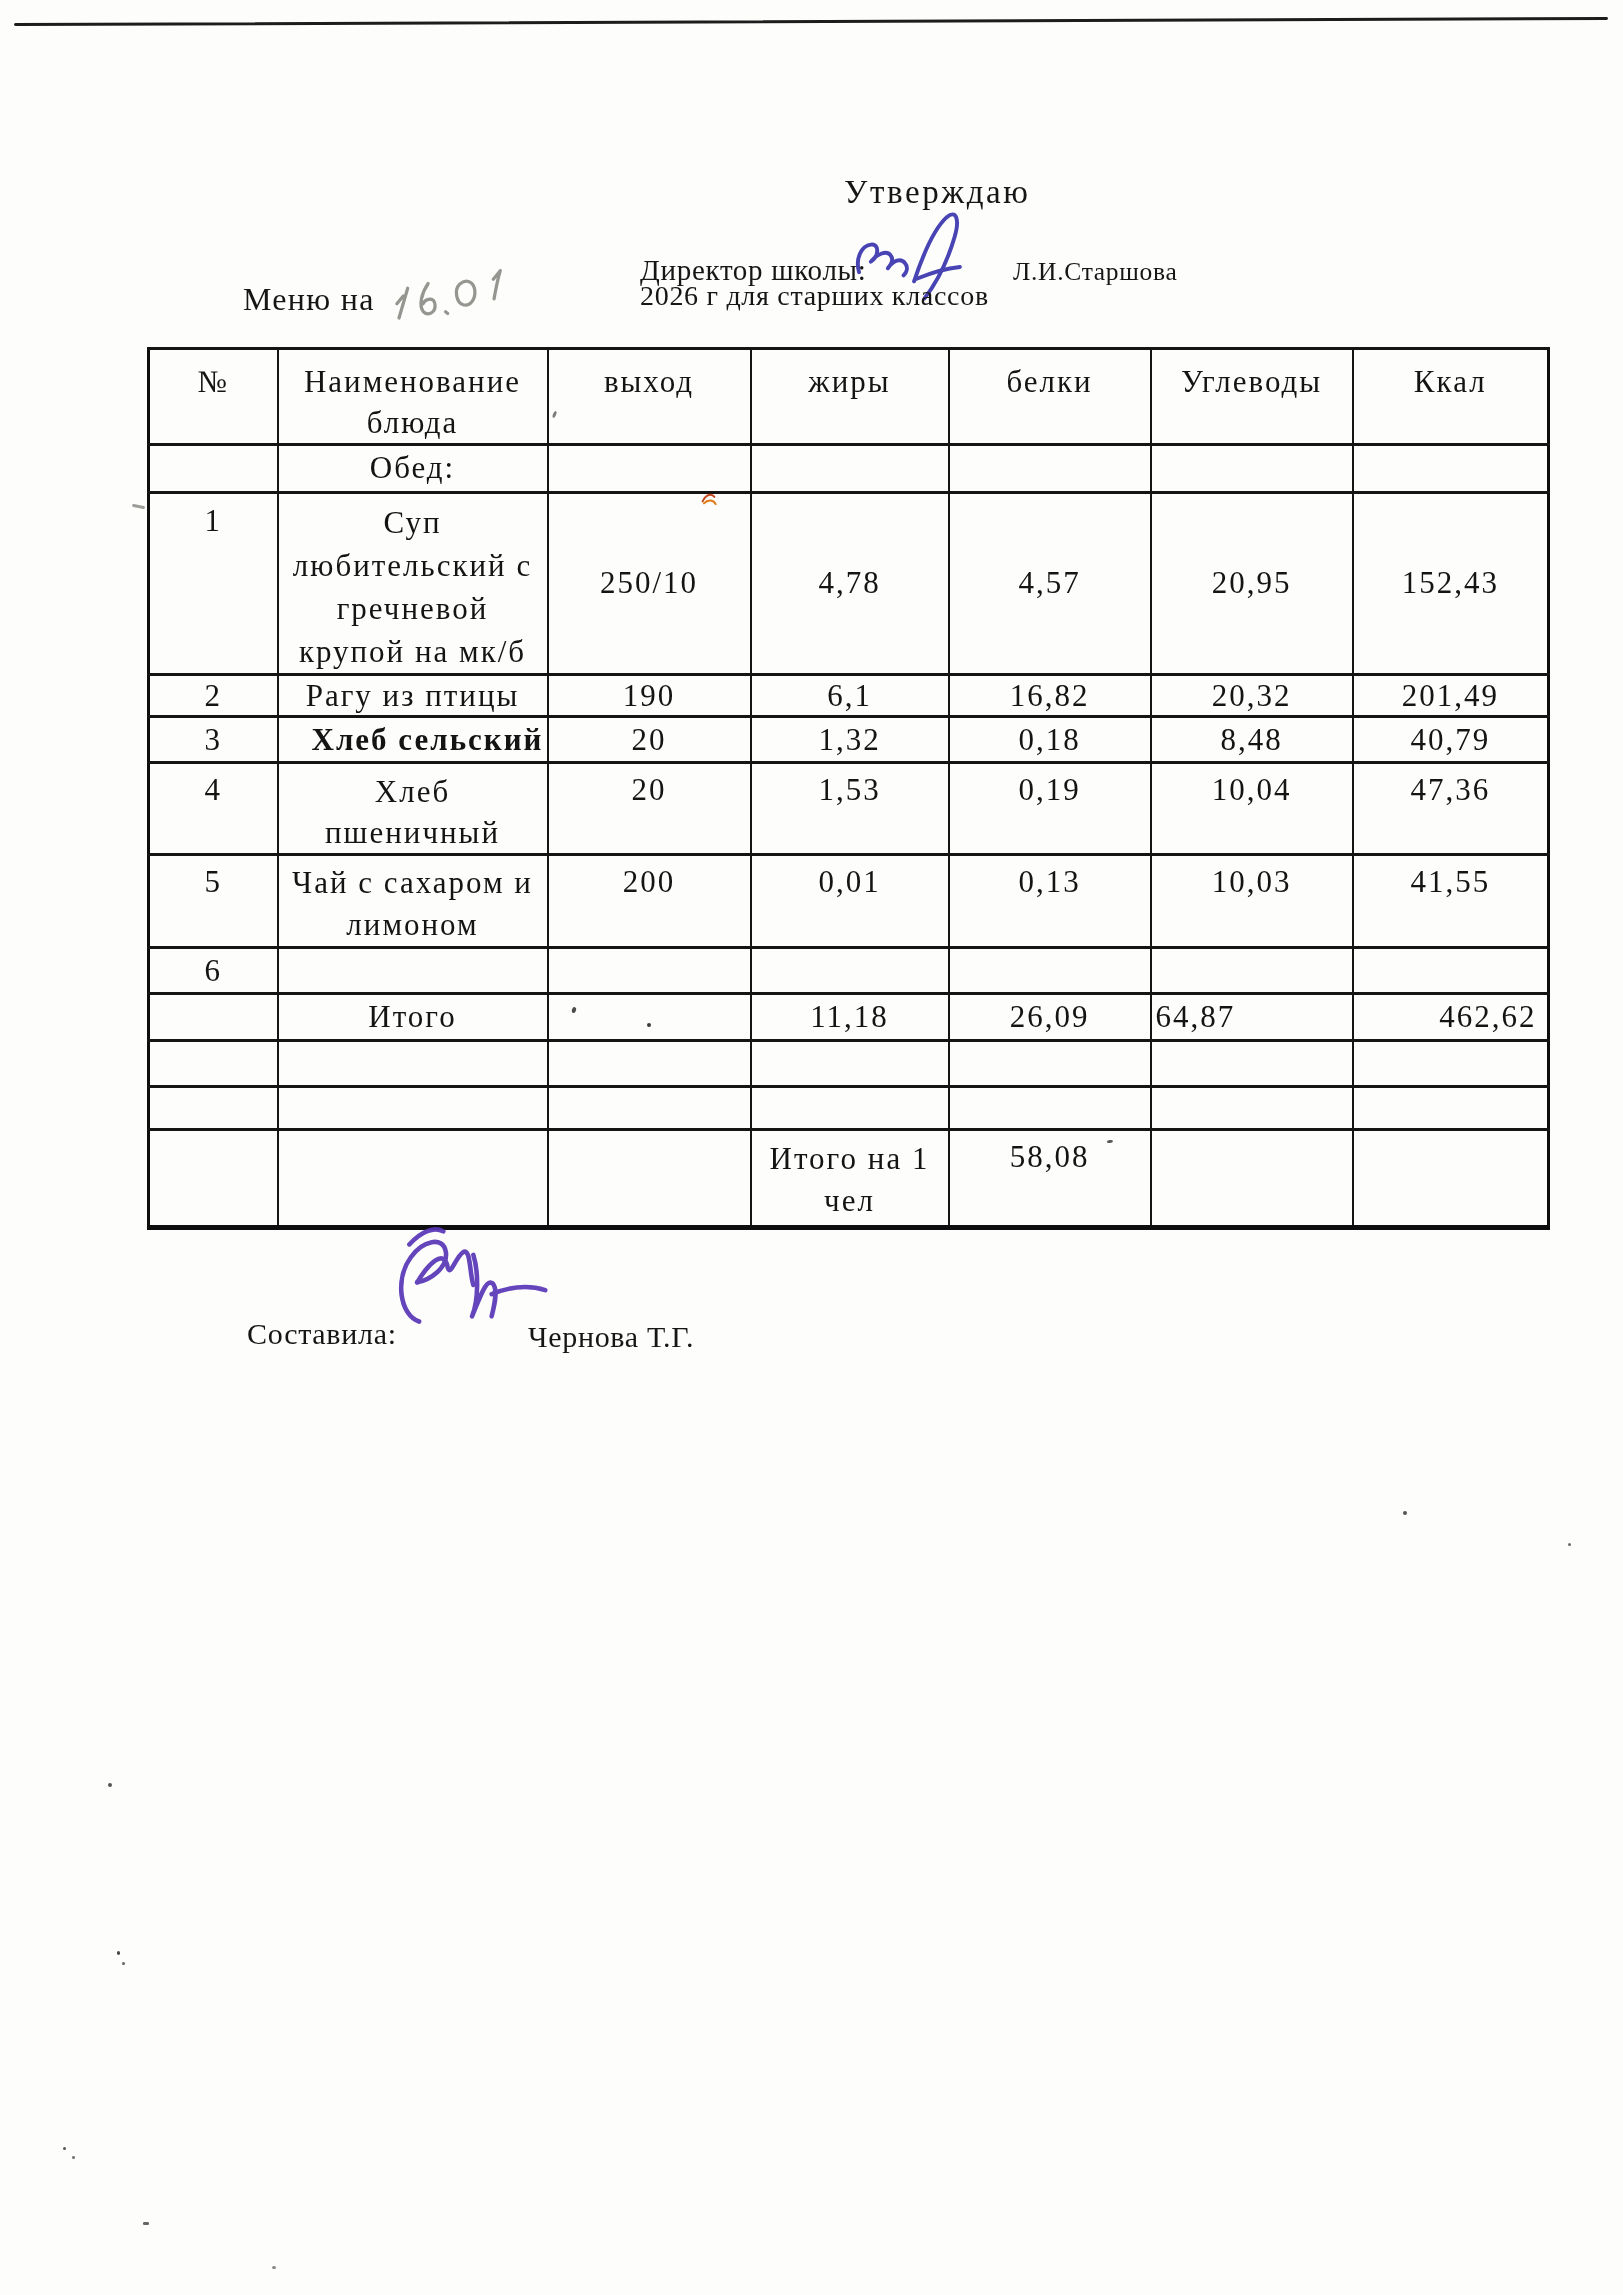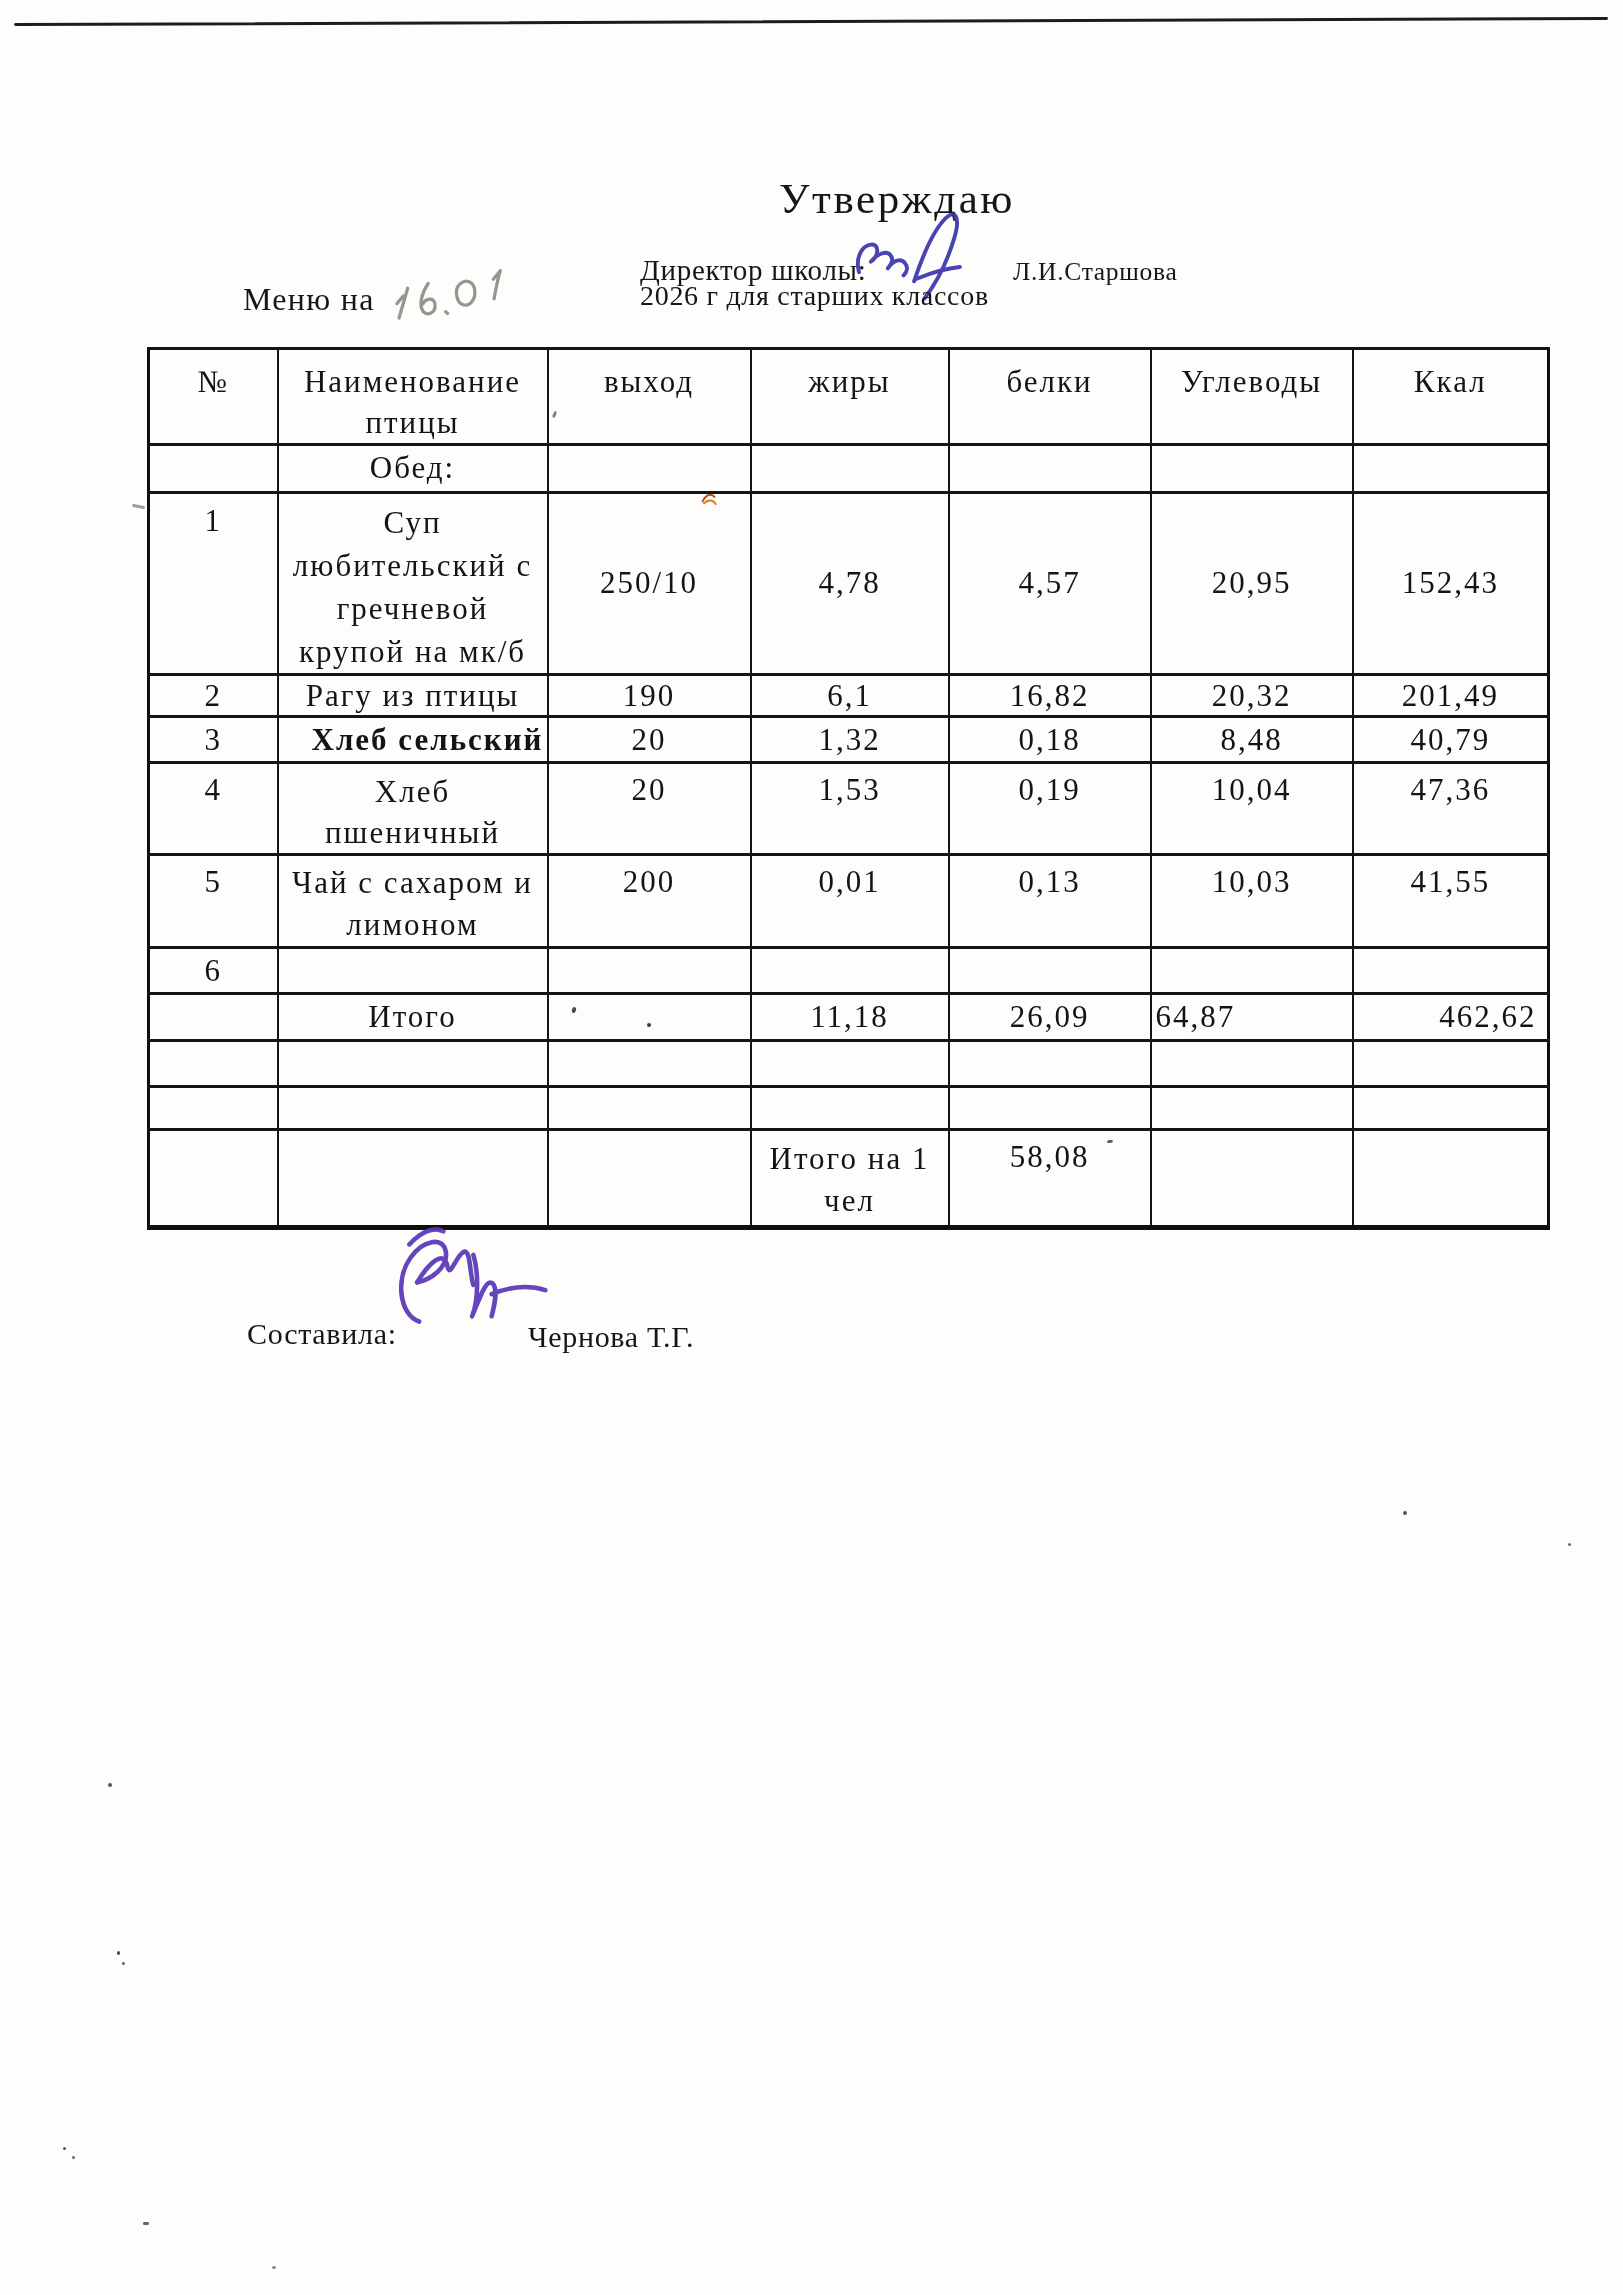--- a/index.html
+++ b/index.html
@@ -11,21 +11,21 @@
     color:#161616;
   }
   .abs { position:absolute; white-space:nowrap; }
 
   
   .scanline {
     position:absolute; left:14.4px; top:19.6px; width:1594px; height:3.3px;
     background:#1d1d1d; transform:rotate(-0.22deg); border-radius:2px;
   }
 
-  .approve { left:779px; top:174px; font-size:43px; letter-spacing:2.6px; }
+  .approve { left:844px; top:174px; font-size:33px; letter-spacing:2.6px; }
   .director-label { left:640px; top:254px; font-size:29px; letter-spacing:0.7px; }
   .director-name { left:1013px; top:257px; font-size:25.5px; letter-spacing:0.7px; }
   .year-line { left:640px; top:280px; font-size:28px; letter-spacing:0.7px; }
   .menu-label { left:243px; top:281px; font-size:32px; letter-spacing:1.3px; }
   .composed-label { left:247px; top:1317px; font-size:30px; letter-spacing:0.7px; }
   .composed-name { left:528px; top:1320px; font-size:30px; letter-spacing:0.7px; }
 
   .sig { position:absolute; }
   .sig path { fill:none; stroke-linecap:round; stroke-linejoin:round; }
 
@@ -111,21 +111,21 @@
         <col style="width:270px">
         <col style="width:203px">
       <col style="width:198px">
         <col style="width:202px">
         <col style="width:202px">
       <col style="width:196px">
     </colgroup>
     <tbody>
         <tr class="r-head">
       <th>№</th>
-      <th>Наименование птицы</th>
+      <th>Наименование блюда</th>
       <th>выход</th>
       <th>жиры</th>
       <th>белки</th>
       <th>Углеводы</th>
       <th>Ккал</th>
     </tr>
     <tr class="r-obed">
       <td></td>
       <td>Обед:</td>
       <td></td>

